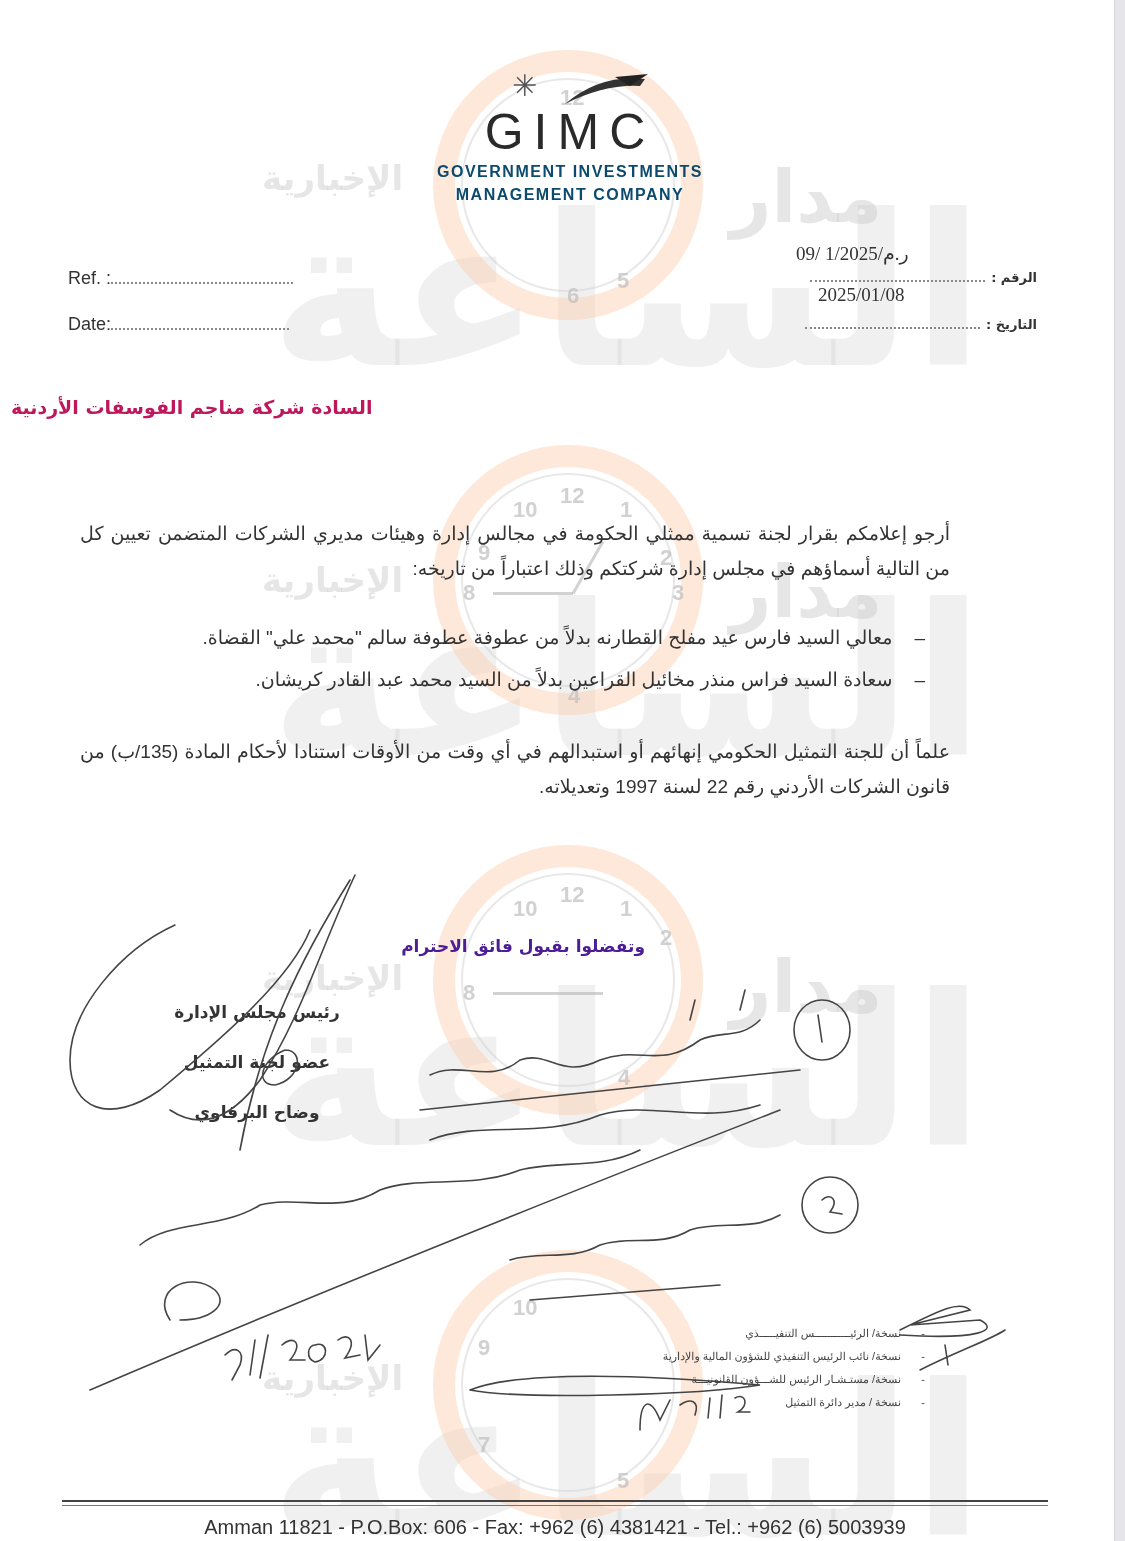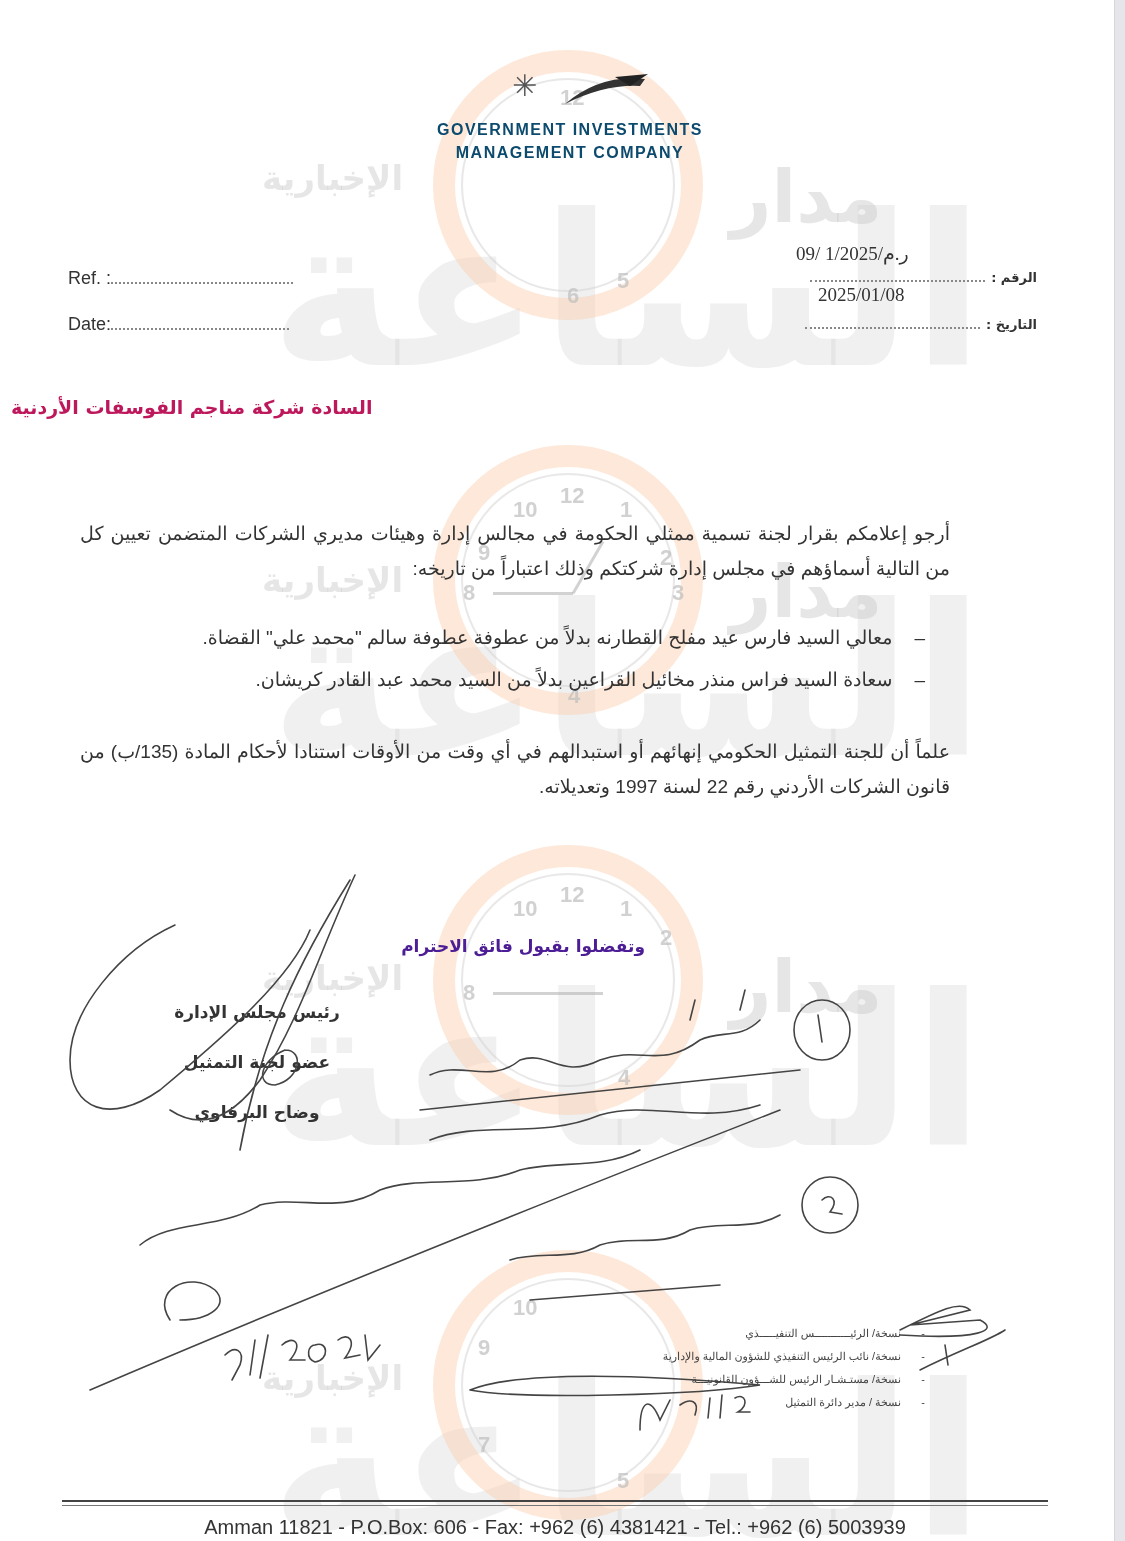--- a/index.html
+++ b/index.html
@@ -114,20 +114,21 @@
 </div>
 
 <div class="logo">
   <div class="logo-mark">
     <span class="logo-star">✳</span>
     <svg class="logo-swoosh" viewBox="0 0 90 40">
       <path d="M5 30 Q 40 0 85 5 L 80 12 Q 45 10 5 30 Z" fill="#333"></path>
       <path d="M55 3 L 88 0 L 70 12 Z" fill="#222"></path>
     </svg>
   </div>
+  <div class="logo-text">GIMC</div>
   <div class="logo-en1">GOVERNMENT INVESTMENTS</div>
   <div class="logo-en2">MANAGEMENT COMPANY</div>
 </div>
 
 <div class="ref-row" style="top:268px;">
   <span>Ref. :</span><span class="dots" style="width:182px;"></span>
 </div>
 <div class="ref-row" style="top:314px;">
   <span>Date:</span><span class="dots" style="width:178px;"></span>
 </div>

